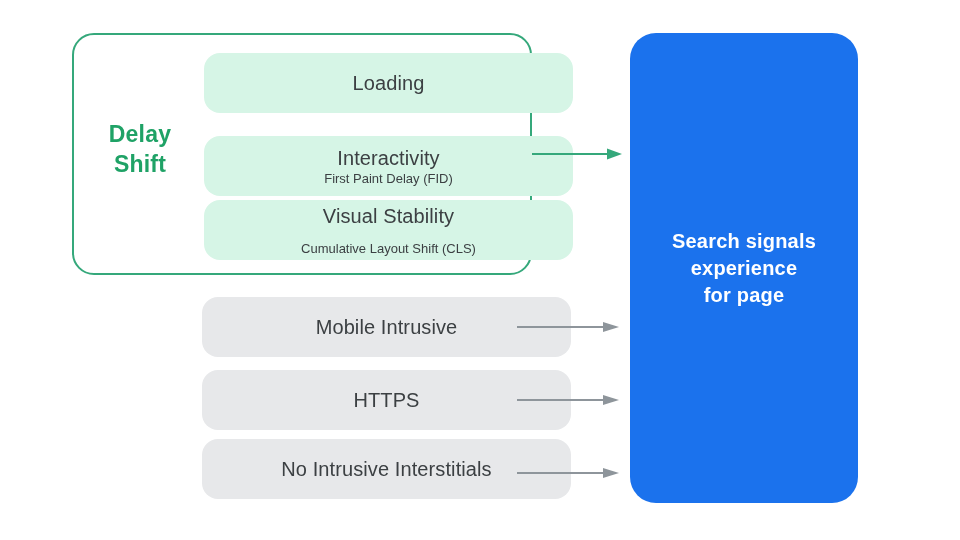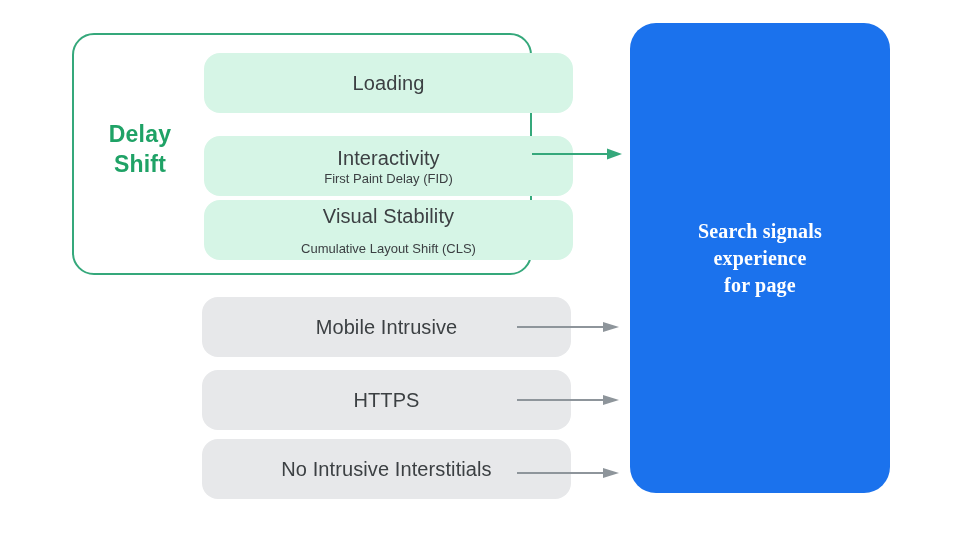--- a/index.html
+++ b/index.html
@@ -81,28 +81,27 @@
   
   .arrow { position: absolute; display: block; }
   .arrow line { stroke-width: 2; }
   .arrow.green line { stroke: var(--green-border); }
   .arrow.green polygon { fill: var(--green-border); }
   .arrow.grayline line { stroke: var(--arrow-gray); }
   .arrow.grayline polygon { fill: var(--arrow-gray); }
   
   .result-box {
     position: absolute;
-    left: 630px; top: 23px;
-    width: 260px; height: 470px;
+    left: 630px; top: 33px;
+    width: 228px; height: 470px;
     background: var(--blue);
     border-radius: 26px;
     display: flex;
     align-items: center;
     justify-content: center;
-    font-family: Liberation Serif, serif;
   }
   .result-label {
     color: var(--white-text);
     font-size: 20px;
     font-weight: 700;
     line-height: 27px;
     text-align: center;
     letter-spacing: 0.2px;
   }
   .result-label span { display: block; }

